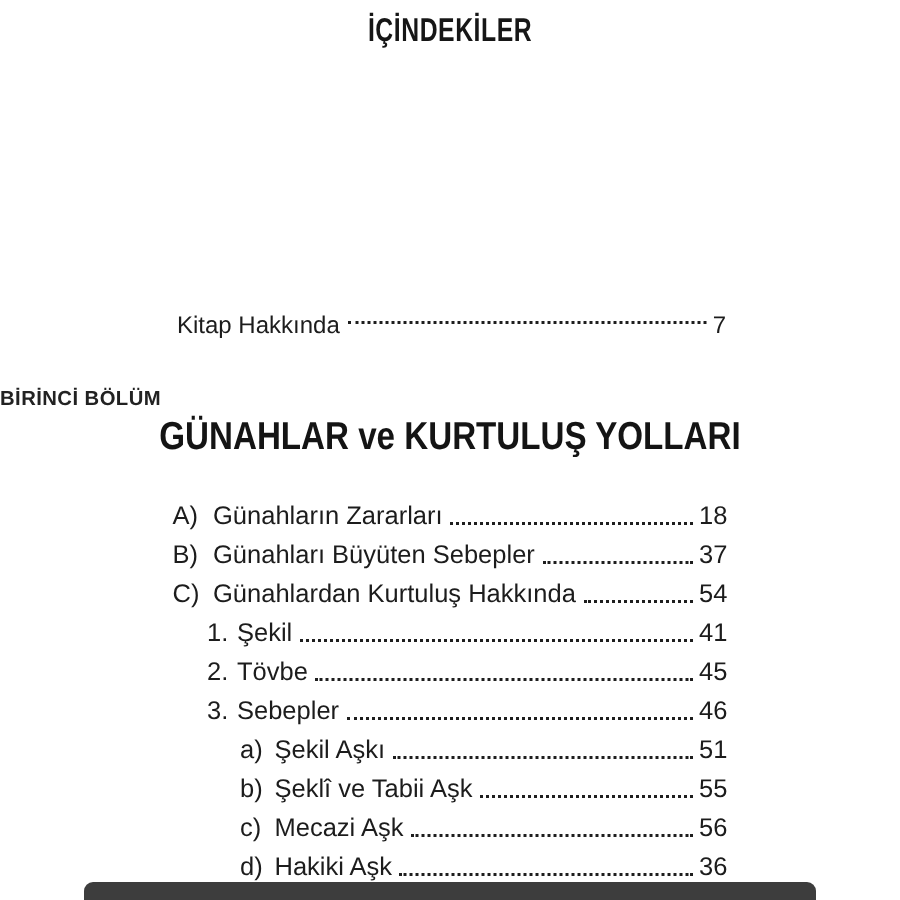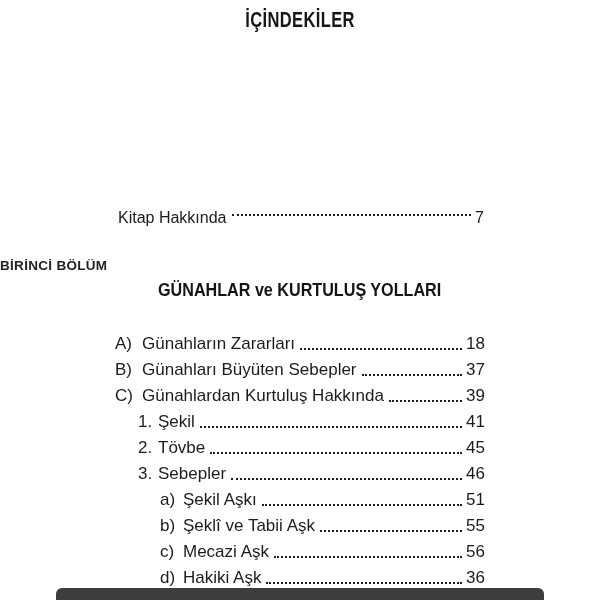--- a/index.html
+++ b/index.html
@@ -35,21 +35,21 @@
   }
   
   .section-kicker {
     position: absolute; top: 258px; left: 0; right: 0;
     font-size: 13.5px; font-weight: 700; line-height: 16px;
     letter-spacing: 0.3px; color: #222222;
   }
   .section-heading {
     position: absolute; top: 279px; left: 0; right: 0;
     text-align: center;
-    font-size: 19px; font-weight: 700; line-height: 22px;
+    font-size: 26px; font-weight: 700; line-height: 22px;
     color: #141414;
   }
   .section-heading .squeeze {
     display: inline-block;
     transform: scaleX(0.85);
     transform-origin: 50% 50%;
   }
   
   .toc-list {
     position: absolute; top: 329px; left: 115px; width: 370px;
@@ -112,21 +112,21 @@
       <div class="toc-row lvl1">
     <span class="toc-marker">B)</span>
     <span class="toc-label">Günahları Büyüten Sebepler</span>
     <span class="leader"></span>
     <span class="toc-page-num">37</span>
   </div>
       <div class="toc-row lvl1">
     <span class="toc-marker">C)</span>
     <span class="toc-label">Günahlardan Kurtuluş Hakkında</span>
     <span class="leader"></span>
-    <span class="toc-page-num">39</span>
+    <span class="toc-page-num">54</span>
   </div>
       <div class="toc-row lvl2">
     <span class="toc-marker">1.</span>
     <span class="toc-label">Şekil</span>
     <span class="leader"></span>
     <span class="toc-page-num">41</span>
   </div>
       <div class="toc-row lvl2">
     <span class="toc-marker">2.</span>
     <span class="toc-label">Tövbe</span>

